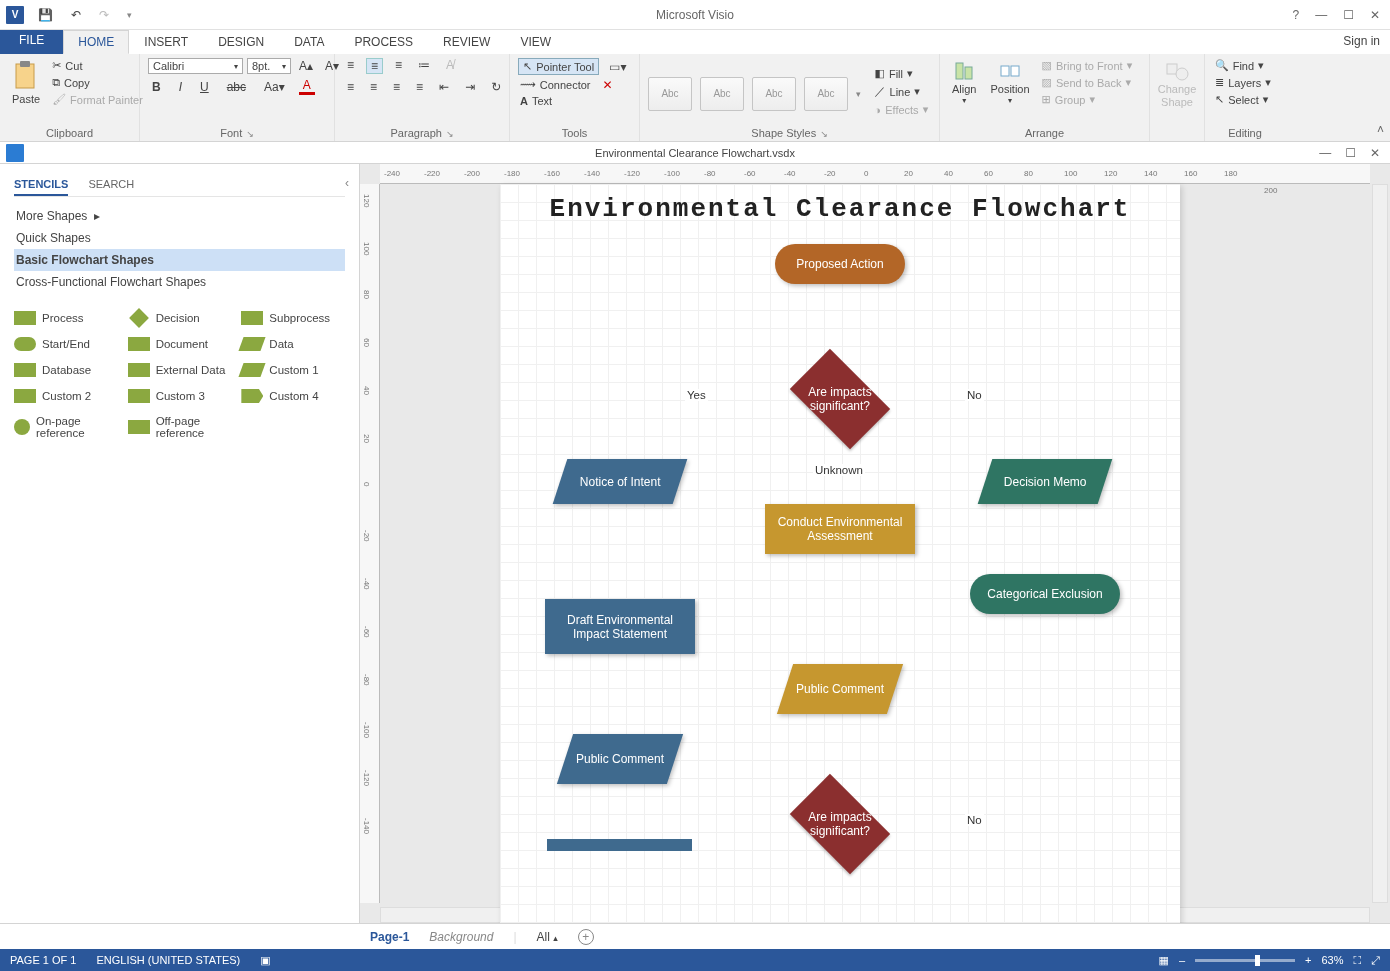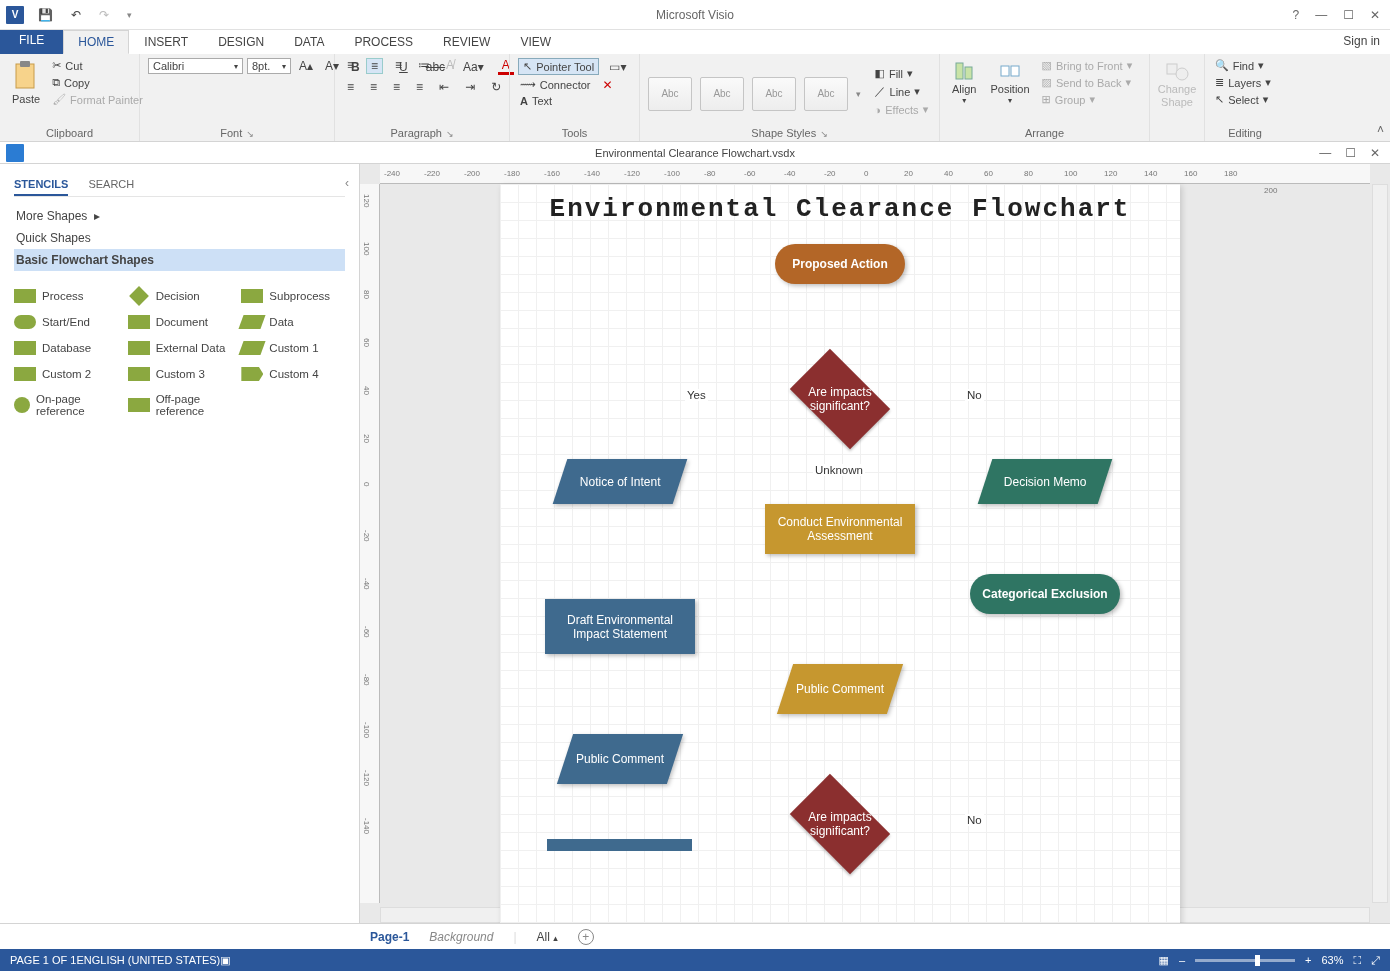--- a/index.html
+++ b/index.html
@@ -65,21 +65,21 @@
 .ruler-tick { position: absolute; font-size: 8px; color: #777; }
 .page { position: absolute; top: 20px; left: 140px; width: 680px; height: 900px; background: #fff; box-shadow: 2px 2px 6px rgba(0,0,0,0.15);
   background-image: linear-gradient(#f0f0f0 1px, transparent 1px), linear-gradient(90deg, #f0f0f0 1px, transparent 1px);
   background-size: 18px 18px; }
 .side-scroll { position: absolute; right: 2px; top: 20px; bottom: 20px; width: 16px; background: #f0f0f0; border: 1px solid #ddd; }
 .bottom-scroll { position: absolute; left: 20px; right: 20px; bottom: 0; height: 16px; background: #f0f0f0; border: 1px solid #ddd; }
 
 
 .fc-title { position: absolute; top: 10px; left: 50%; transform: translateX(-50%); font-family: "Courier New", monospace; font-size: 26px; font-weight: bold; letter-spacing: 2px; color: #222; white-space: nowrap; }
 .fc-shape { position: absolute; color: #fff; font-size: 12px; display: flex; align-items: center; justify-content: center; text-align: center; padding: 6px; box-shadow: 2px 2px 4px rgba(0,0,0,.25); }
-.terminator { border-radius: 22px; font-weight: bold; }
+.terminator { border-radius: 22px; }
 .decision-shape { background: transparent !important; box-shadow: none; }
 .decision-shape .diamond { position: absolute; inset: 0; background: #8b2f2f; transform: rotate(45deg) scale(.71); box-shadow: 2px 2px 4px rgba(0,0,0,.25); }
 .decision-shape .dtxt { position: relative; z-index: 1; }
 .process { }
 .data-shape { transform: skewX(-18deg); }
 .data-shape span { display: inline-block; transform: skewX(18deg); }
 .fc-label { position: absolute; font-size: 11.5px; color: #333; background: #fff; padding: 0 2px; }
 
 
 .connectors { position: absolute; inset: 0; }
@@ -87,21 +87,21 @@
 .arrow { fill: #5b7a9d; }
 
 
 .page-tabs { height: 26px; background: #fff; border-top: 1px solid #d4d4d4; display: flex; align-items: center; padding-left: 370px; gap: 20px; font-size: 12px; }
 .page-tabs .ptab { color: #2b579a; font-weight: 600; }
 .page-tabs .ptab2 { color: #888; font-style: italic; }
 .page-tabs .sep { color: #ddd; }
 .plus-circle { width: 16px; height: 16px; border: 1px solid #888; border-radius: 50%; display: flex; align-items: center; justify-content: center; color: #888; font-size: 12px; }
 
 
-.statusbar { height: 22px; background: #2b579a; color: #fff; display: flex; align-items: center; font-size: 11px; padding: 0 10px; }
+.statusbar { height: 22px; background: #2b579a; color: #fff; display: flex; align-items: center; font-size: 11px; padding: 0 10px; gap: 20px; }
 .statusbar .right { margin-left: auto; display: flex; align-items: center; gap: 10px; }
 .zoom-slider { width: 100px; height: 3px; background: rgba(255,255,255,.5); position: relative; }
 .zoom-handle { position: absolute; left: 60%; top: -4px; width: 5px; height: 11px; background: #fff; }
 .iconbtn { padding: 0 4px; cursor: default; }
 </style>
 </head>
 <body>
 
 <div class="titlebar">
   <div class="qat">
@@ -155,21 +155,21 @@
         <span class="btn-sm disabled">
             <span>🖌</span>
             <span>Format Painter</span>
           </span>
       </div>
     </div>
     <div class="group-label">Clipboard</div>
   </div>
 
   <div class="group" style="width:195px">
-    <div class="group-body" style="flex-direction:row;gap:4px">
+    <div class="group-body" style="flex-direction:column;gap:4px">
       <div style="display:flex;gap:4px;align-items:center">
         <div class="combo" style="width:95px">
             <span>Calibri</span>
             <span style="font-size:8px">▾</span>
           </div>
         <div class="combo" style="width:44px">
             <span>8pt.</span>
             <span style="font-size:8px">▾</span>
           </div>
         <span class="iconbtn">A▴</span>
@@ -318,20 +318,21 @@
 
   <div class="shapes-pane">
     <span class="shapes-collapse">‹</span>
     <div class="shapes-tabs">
       <span class="active">STENCILS</span>
       <span>SEARCH</span>
     </div>
     <div class="stencil-line"><span>More Shapes</span>&nbsp;&nbsp;<span>▸</span></div>
     <div class="stencil-line">Quick Shapes</div>
     <div class="stencil-line active">Basic Flowchart Shapes</div>
+    <div class="stencil-line">Cross-Functional Flowchart Shapes</div>
 
     <div class="shapes-grid">
       <div class="shape-item">
           <span class="shape-thumb"></span>
           <span>Process</span>
         </div>
       <div class="shape-item">
           <span class="shape-thumb decision"></span>
           <span>Decision</span>
         </div>

